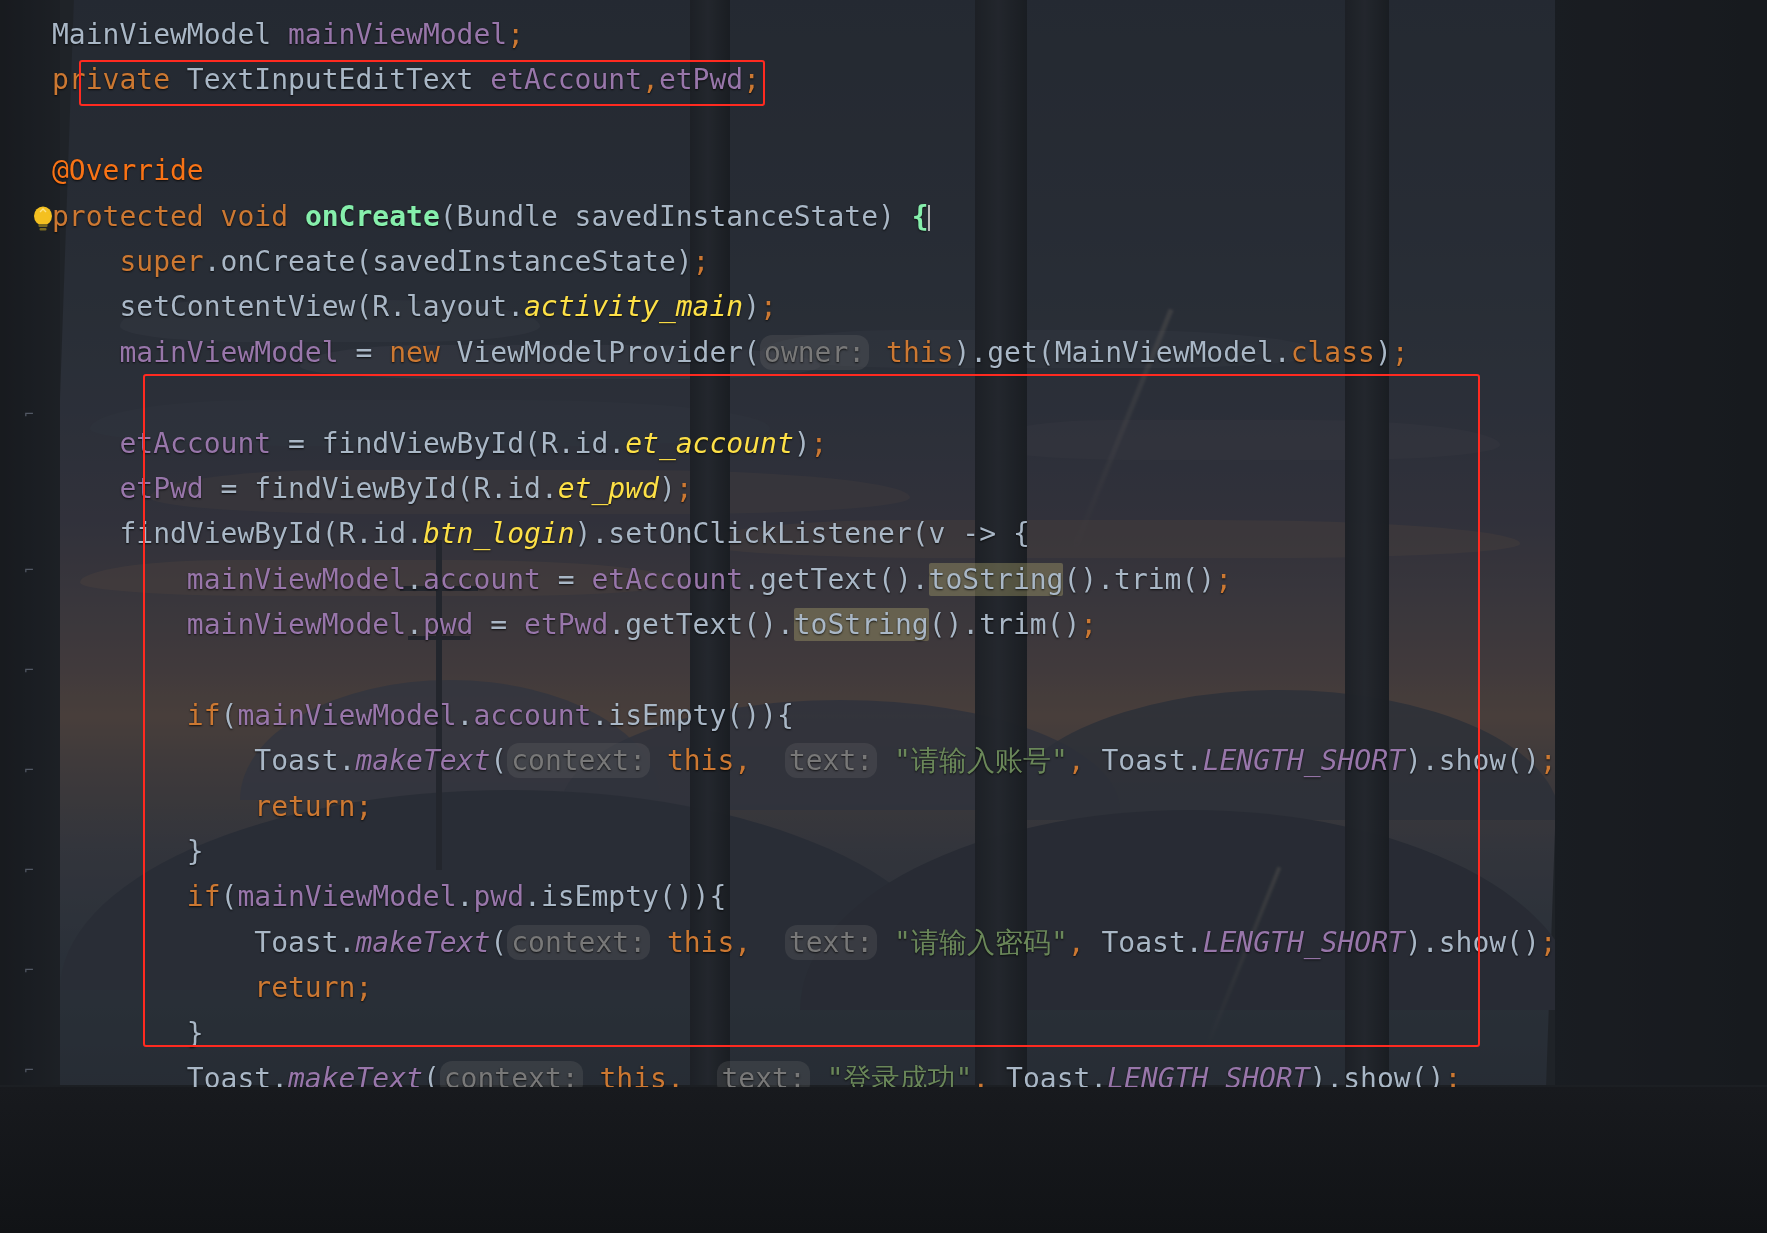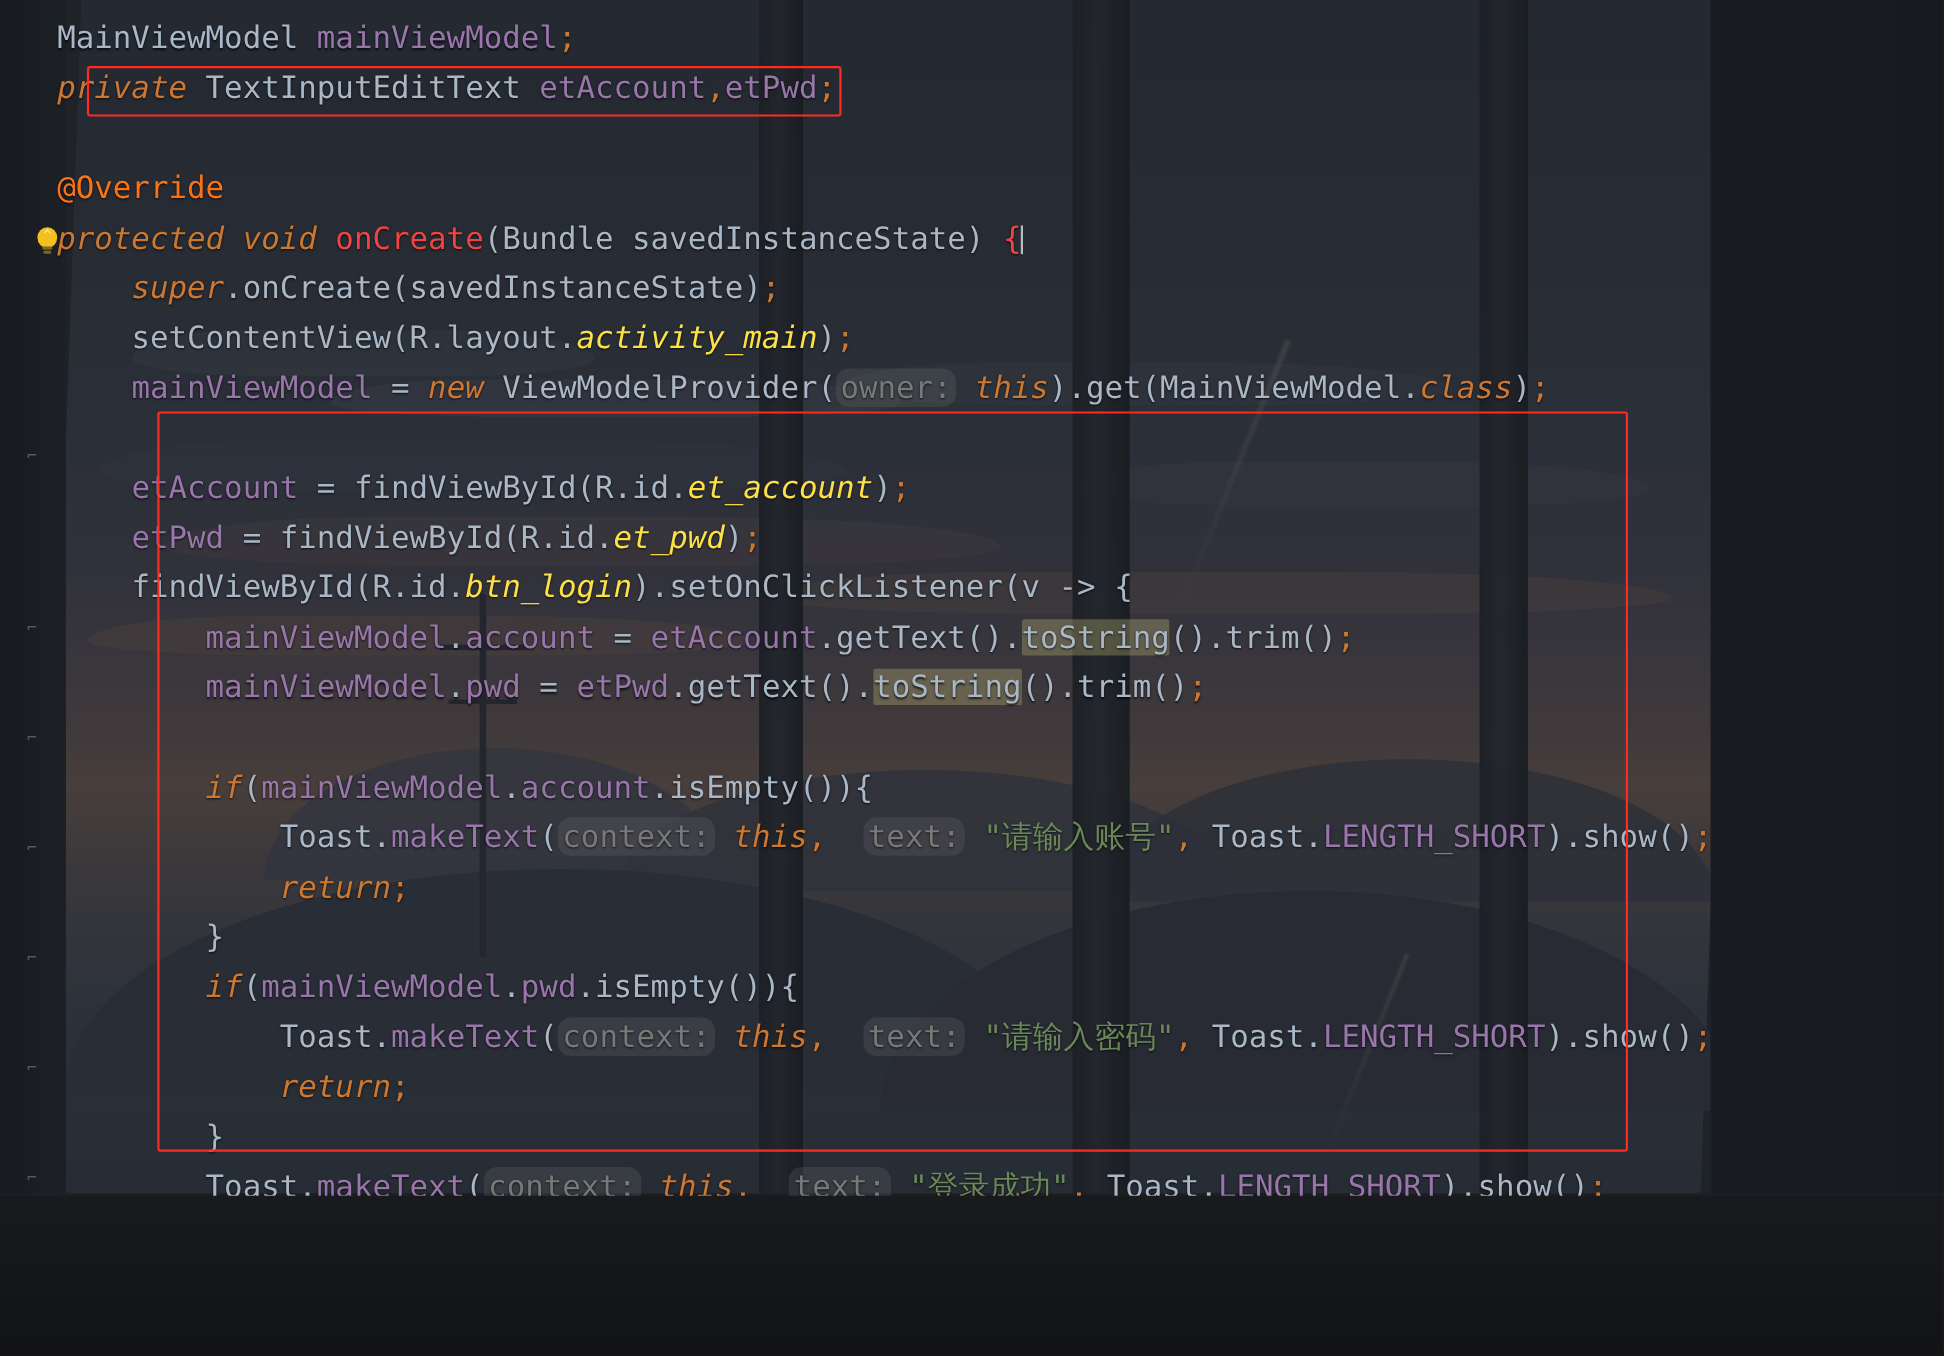--- a/index.html
+++ b/index.html
@@ -70,29 +70,29 @@
     position:absolute;left:52px;top:12px;
     font-size:28px;
     line-height:45.4px;
     white-space:pre;
     letter-spacing:0px;
     color:#a9b7c6;
     text-shadow:0 1px 2px rgba(0,0,0,.75);
   }
   .ln{display:block;height:45.4px;}
   
-  .kw{color:#cc7832;font-style:italic;}
+  .kw{color:#cc7832;}
   .an{color:#f97316;}
-  .fn{color:#ef4444;}
+  .fn{color:#86efac;font-weight:bold;}
   .fld{color:#9876aa;}
   .fldi{color:#fde047;font-style:italic;}
   .plain{color:#a9b7c6;}
   .str{color:#6a8759;}
   .semi{color:#cc7832;}
-  .stat{color:#9876aa;}
+  .stat{color:#9876aa;font-style:italic;}
   .hint{
     color:#787878;background:rgba(120,120,120,.22);
     border-radius:12px;padding:1px 4px;
   }
   .hl{background:rgba(193,186,118,.33);border-radius:2px;}
   .caret{
     display:inline-block;width:2px;height:26px;background:#bbbbbb;
     vertical-align:-5px;margin-left:-1px;
   }
   

